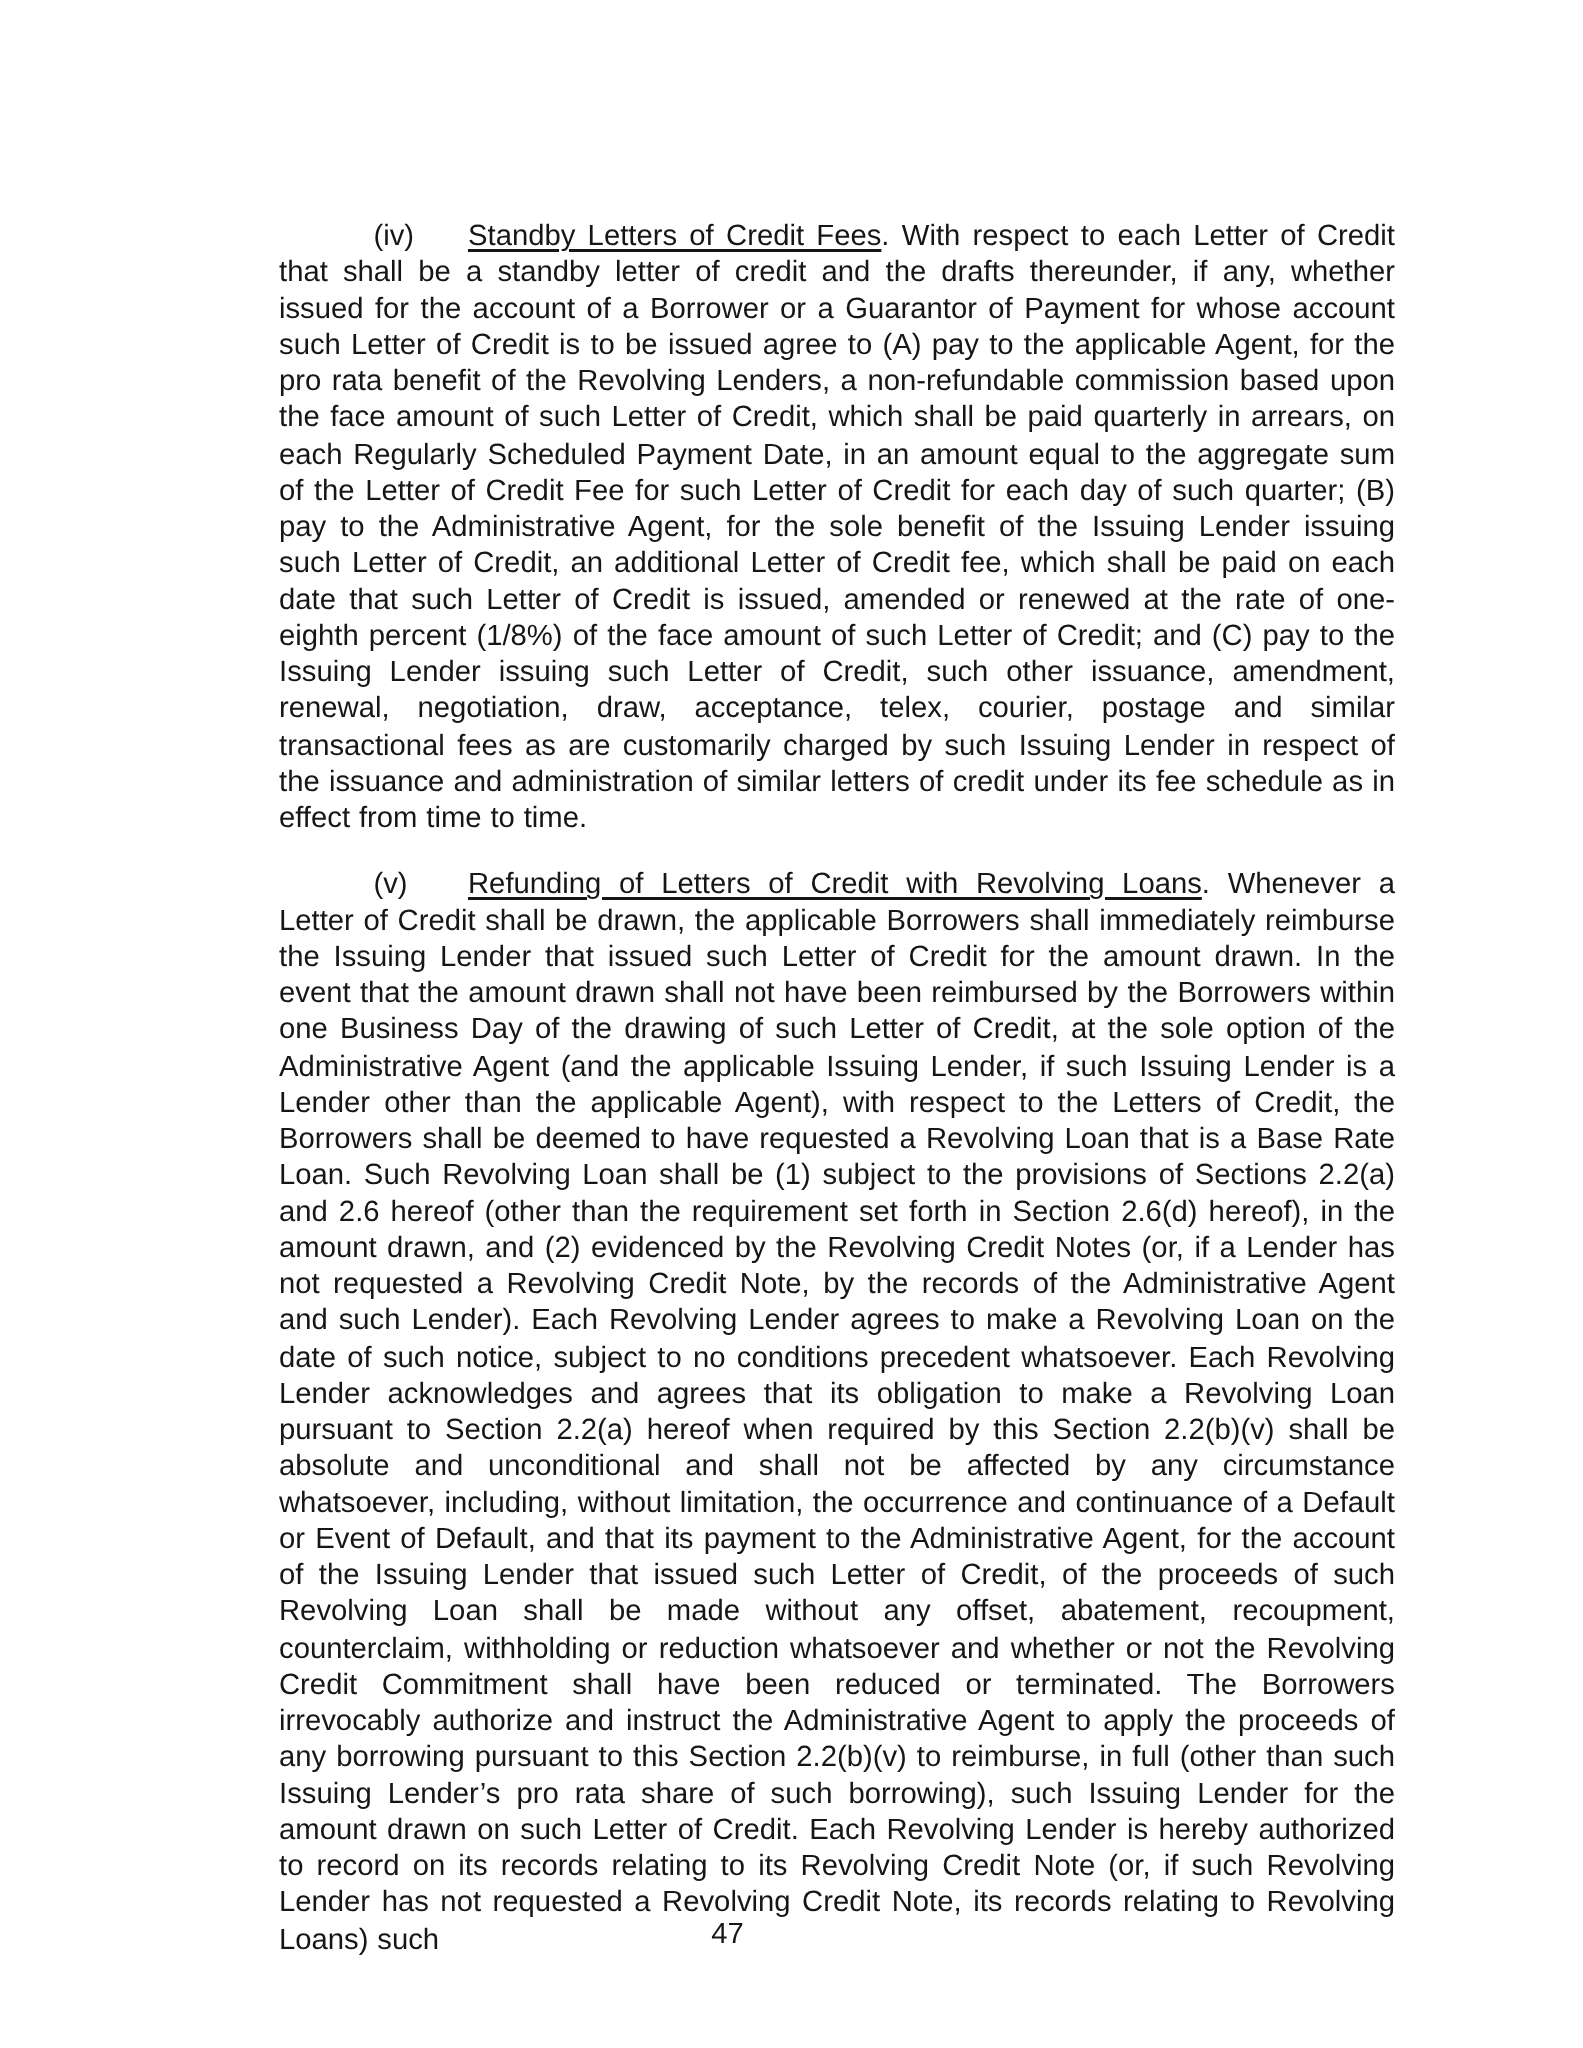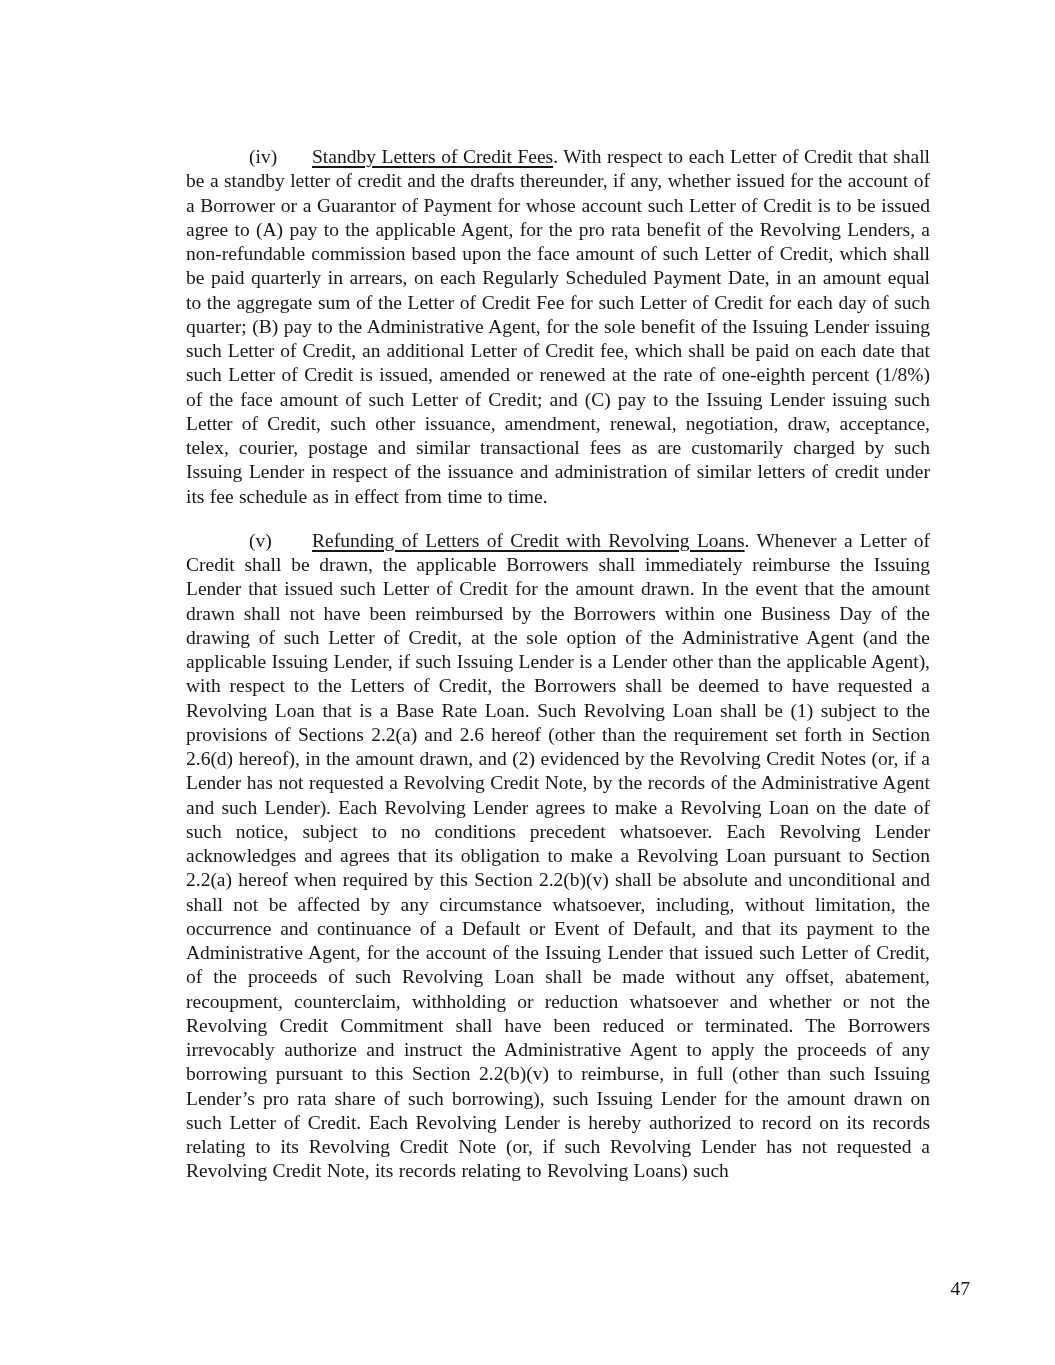--- a/index.html
+++ b/index.html
@@ -6,21 +6,21 @@
     margin: 0;
     padding: 0;
     background: #ffffff;
   }
   .page {
     position: relative;
     width: 970px;
     height: 1365px;
     background: #ffffff;
     color: #161616;
-    font-family: Liberation Serif, serif;
+    font-family: Liberation Sans, sans-serif;
     overflow: hidden;
   }
   .content {
     position: absolute;
     left: 186px;
     top: 145px;
     width: 744px;
   }
   .para {
     margin: 0 0 20px 0;
@@ -38,21 +38,21 @@
   .heading {
     text-decoration: underline;
     text-decoration-thickness: 1.5px;
     text-underline-offset: 3px;
   }
   .page-number {
     position: absolute;
     top: 1278px;
     left: 0;
     width: 100%;
-    text-align: right;
+    text-align: center;
     font-size: 19.5px;
     color: #161616;
   }
 </style>
 </head>
 <body>
 
 <div class="page">
   <div class="content">
     <p class="para"><span class="marker">(iv)</span><span class="heading">Standby Letters of Credit Fees</span><span>.  With respect to each Letter of Credit that shall be a standby letter of credit and the drafts thereunder, if any, whether issued for the account of a Borrower or a Guarantor of Payment for whose account such Letter of Credit is to be issued agree to (A) pay to the applicable Agent, for the pro rata benefit of the Revolving Lenders, a non-refundable commission based upon the face amount of such Letter of Credit, which shall be paid quarterly in arrears, on each Regularly Scheduled Payment Date, in an amount equal to the aggregate sum of the Letter of Credit Fee for such Letter of Credit for each day of such quarter; (B) pay to the Administrative Agent, for the sole benefit of the Issuing Lender issuing such Letter of Credit, an additional Letter of Credit fee, which shall be paid on each date that such Letter of Credit is issued, amended or renewed at the rate of one-eighth percent (1/8%) of the face amount of such Letter of Credit; and (C) pay to the Issuing Lender issuing such Letter of Credit, such other issuance, amendment, renewal, negotiation, draw, acceptance, telex, courier, postage and similar transactional fees as are customarily charged by such Issuing Lender in respect of the issuance and administration of similar letters of credit under its fee schedule as in effect from time to time.</span></p>

